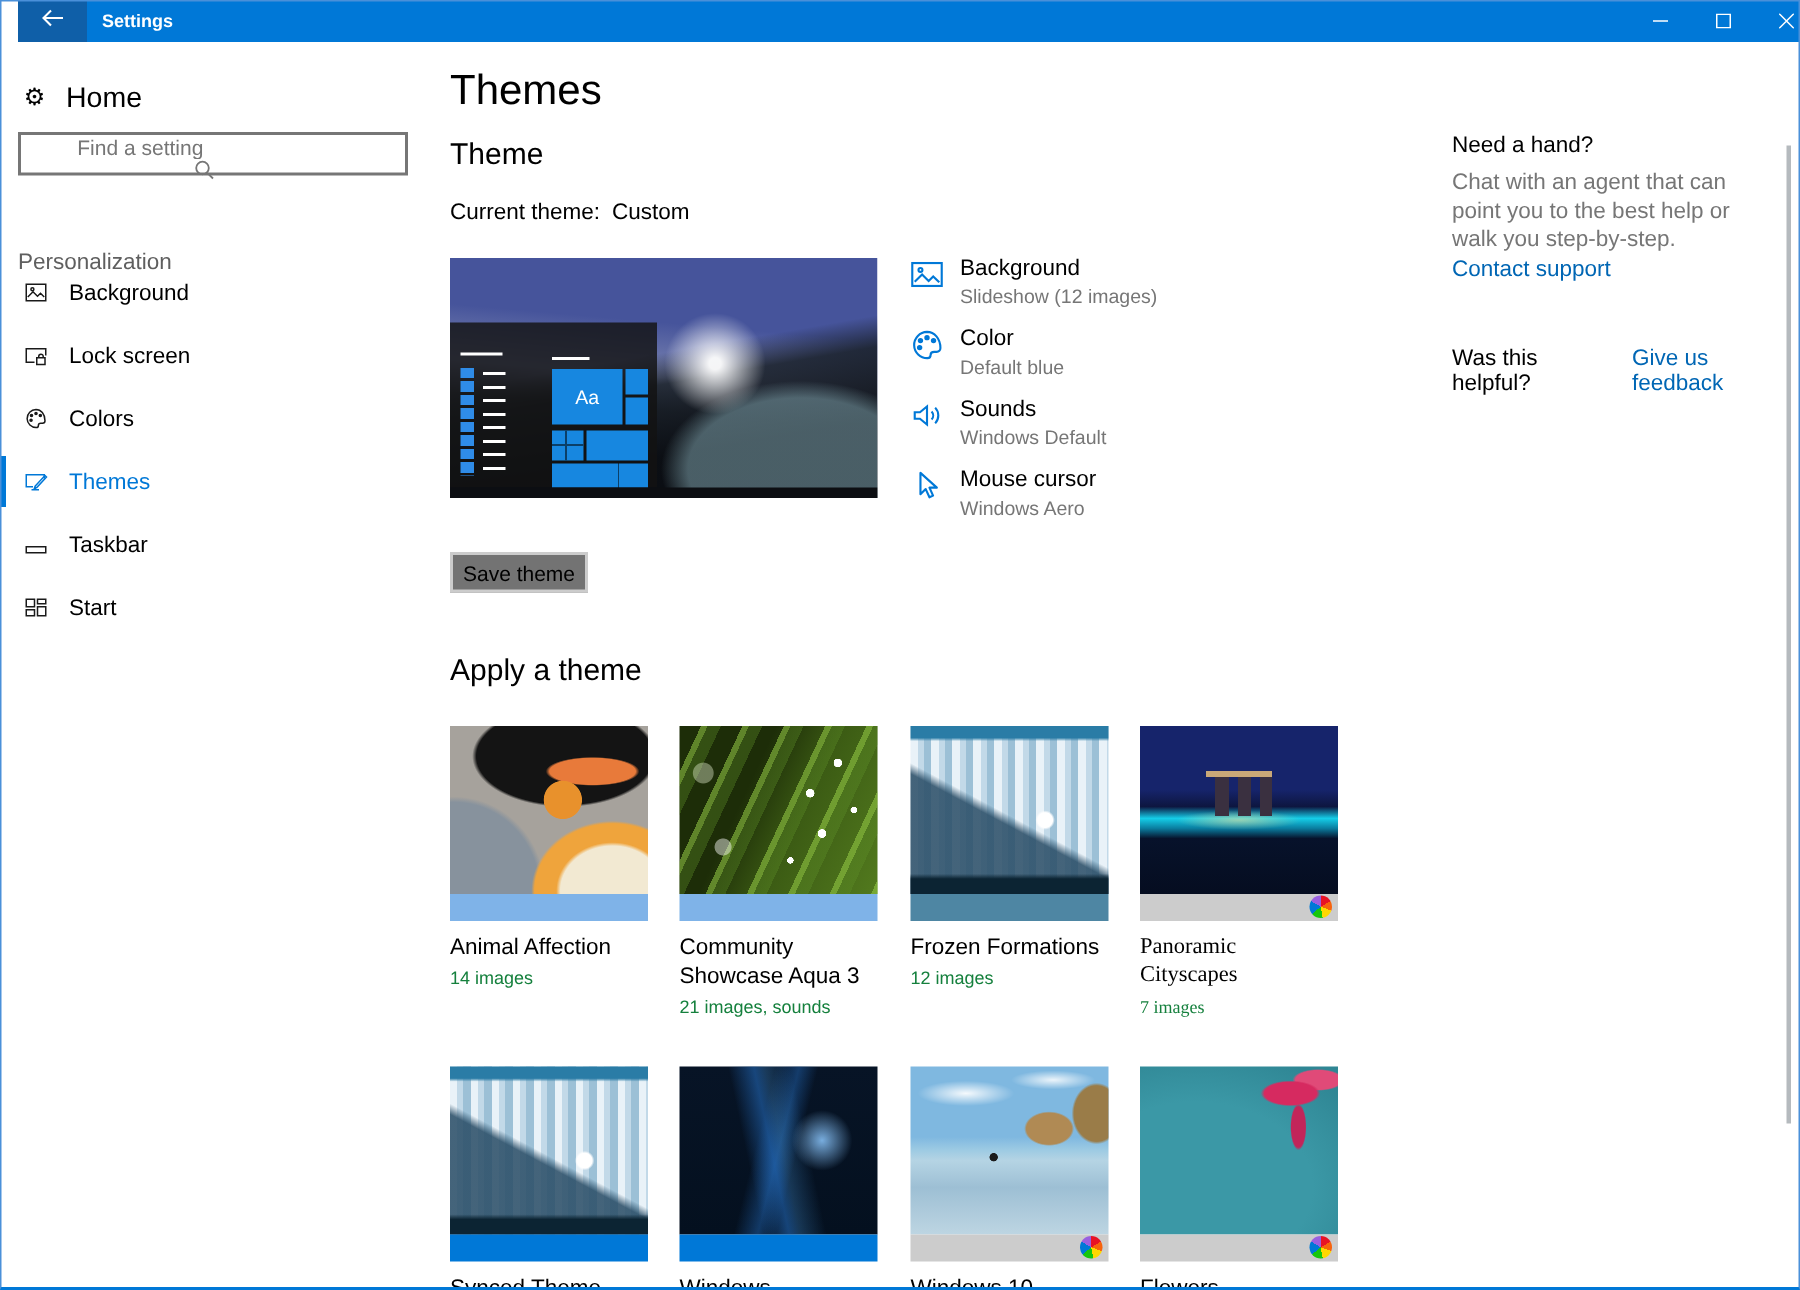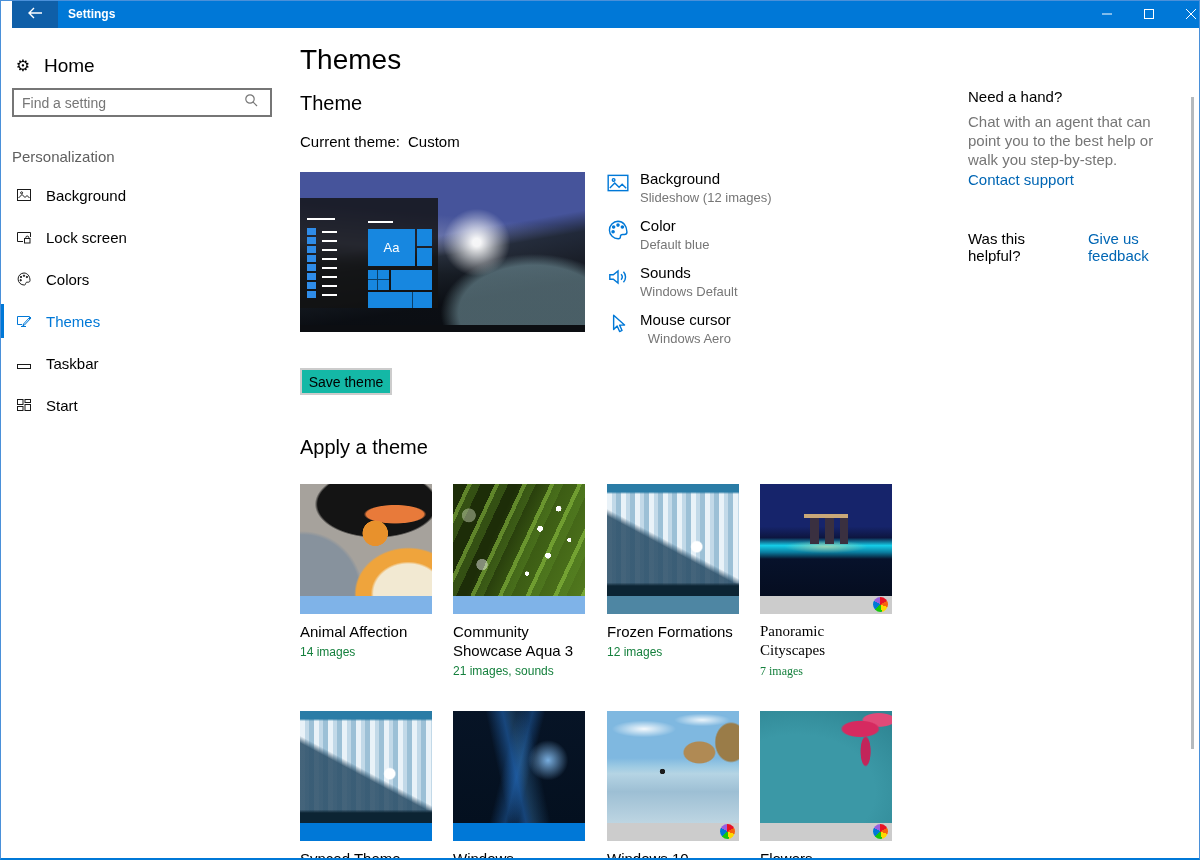--- a/index.html
+++ b/index.html
@@ -15,25 +15,25 @@
   .back-btn{width:46px;height:28px;background:#0f5fa8;display:flex;align-items:center;justify-content:center;cursor:pointer;}
   .app-title{color:#fff;font-size:12px;font-weight:700;margin-left:10px;}
   .win-controls{position:absolute;right:0;top:0;height:28px;display:flex;}
   .win-btn{width:42px;height:28px;display:flex;align-items:center;justify-content:center;cursor:pointer;}
 
   
   .sidebar{position:absolute;left:0;top:28px;width:290px;bottom:0;}
   .home-row{position:absolute;left:0;top:20px;width:290px;height:36px;display:flex;align-items:center;cursor:pointer;}
   .home-gear{width:18px;height:18px;margin-left:14px;font-size:16px;line-height:18px;text-align:center;}
   .home-label{margin-left:12px;font-size:19px;}
-  .search-box{position:absolute;left:12px;top:60px;width:256px;height:25px;border:2px solid #767676;background:#fff;display:flex;align-items:center;}
+  .search-box{position:absolute;left:12px;top:60px;width:256px;height:25px;border:2px solid #767676;background:#fff;display:flex;align-items:center;flex-direction:column;}
   .search-box input{border:none;outline:none;flex:1;font-size:14px;padding:0 8px;color:#333;font-family:"Liberation Sans",sans-serif;background:transparent;}
   .search-box input::placeholder{color:#767676;}
   .search-glyph{width:20px;margin-right:6px;}
-  .side-section{position:absolute;left:12px;top:120px;font-size:15px;color:#5f5f5f;}
+  .side-section{position:absolute;left:12px;top:138px;font-size:15px;color:#5f5f5f;}
   .side-items{position:absolute;left:0;top:146px;width:290px;}
   .side-item{height:42px;display:flex;align-items:center;position:relative;cursor:pointer;}
   .side-item .sicon{width:16px;height:16px;margin-left:16px;color:#1a1a1a;}
   .side-item .slabel{margin-left:14px;font-size:15px;color:#000;}
   .side-item.selected .sicon,.side-item.selected .slabel{color:#0078d7;}
   .side-item.selected::before{content:"";position:absolute;left:0;top:4px;bottom:4px;width:4px;background:#0078d7;}
 
   
   .page-title{position:absolute;left:300px;top:44px;font-size:28px;font-weight:300;color:#000;}
   .subhead{position:absolute;font-size:20px;font-weight:400;color:#000;}
@@ -43,43 +43,43 @@
   .current-value{position:absolute;left:408px;top:133px;font-size:15px;}
 
   
   .preview{position:absolute;left:300px;top:172px;width:285px;height:160px;overflow:hidden;}
   .preview-img{position:absolute;inset:0;
     background:
       radial-gradient(circle at 62% 44%, rgba(255,255,255,.95) 0 2%, rgba(255,255,255,0) 17%),
       radial-gradient(ellipse 150px 95px at 82% 88%, rgba(125,160,170,.55) 0 50%, rgba(125,160,170,0) 62%),
       linear-gradient(170deg, transparent 42%, rgba(25,32,40,.85) 52%, rgba(10,13,18,.95) 75%),
       linear-gradient(185deg, #46549b 0 30%, #7d86b2 50%, #3a4152 62%, #11151c 100%);}
-  .start-panel{position:absolute;left:0;top:26px;width:138px;height:110px;background:rgba(18,18,18,.82);}
+  .start-panel{position:absolute;left:0;top:43px;width:138px;height:110px;background:rgba(18,18,18,.82);}
   .nav-line{position:absolute;left:7px;top:20px;width:28px;height:2px;background:#fff;}
   .nav-sq{position:absolute;left:7px;top:30px;bottom:8px;width:9px;background:repeating-linear-gradient(180deg,#2f8ce8 0 7px,transparent 7px 9px);}
   .nav-dash{position:absolute;left:22px;top:33px;bottom:8px;width:15px;background:repeating-linear-gradient(180deg,#fff 0 2px,transparent 2px 9px);}
   .tile-line{position:absolute;left:68px;top:23px;width:25px;height:2px;background:#fff;}
   .tile-big{position:absolute;left:68px;top:31px;width:47px;height:37px;background:#1787e0;color:#fff;font-size:13px;display:flex;align-items:center;justify-content:center;}
   .tile-r1{position:absolute;left:117px;top:31px;width:15px;height:17px;background:#1787e0;}
   .tile-r2{position:absolute;left:117px;top:50px;width:15px;height:18px;background:#1787e0;}
   .tile-quad{position:absolute;left:68px;top:72px;width:21px;height:20px;background:
       linear-gradient(90deg,transparent 9px,#0b3f68 9px 10px,transparent 10px),
       linear-gradient(180deg,transparent 9px,#0b3f68 9px 10px,transparent 10px),#1787e0;}
   .tile-wide{position:absolute;left:91px;top:72px;width:41px;height:20px;background:#1787e0;}
   .tile-strip{position:absolute;left:68px;top:94px;width:64px;height:16px;background:linear-gradient(90deg,#1787e0 0 44px,#0b3f68 44px 45px,#1787e0 45px);}
   .mock-taskbar{position:absolute;left:0;bottom:0;width:100%;height:7px;background:#0c0e12;}
 
   
   .tset{position:absolute;left:606px;display:flex;}
   .tset .ticon{width:24px;height:24px;color:#0078d7;margin-top:1px;}
   .tset .ttext{margin-left:10px;}
   .tset .tlabel{font-size:15px;color:#000;}
-  .tset .tvalue{font-size:13px;color:#767676;margin-top:3px;text-align:right;}
-
-  .save-btn{position:absolute;left:300px;top:368px;width:92px;height:27px;background:#14b8a6;border:2px solid #cccccc;font-size:14px;color:#000;font-family:"Liberation Sans",sans-serif;cursor:pointer;}
+  .tset .tvalue{font-size:13px;color:#767676;margin-top:3px;}
+
+  .save-btn{position:absolute;left:300px;top:368px;width:92px;height:27px;background:#737373;border:2px solid #cccccc;font-size:14px;color:#000;font-family:"Liberation Sans",sans-serif;cursor:pointer;}
 
   
   .card{position:absolute;width:132px;cursor:pointer;}
   .thumb{width:132px;height:112px;}
   .strip{width:132px;height:18px;position:relative;}
   .strip-lb{background:#7fb3e8;}
   .strip-teal{background:#4e86a3;}
   .strip-gray{background:#cccccc;}
   .strip-blue{background:#0078d7;}
   .cname{font-size:15px;color:#000;margin-top:8px;line-height:19px;}

